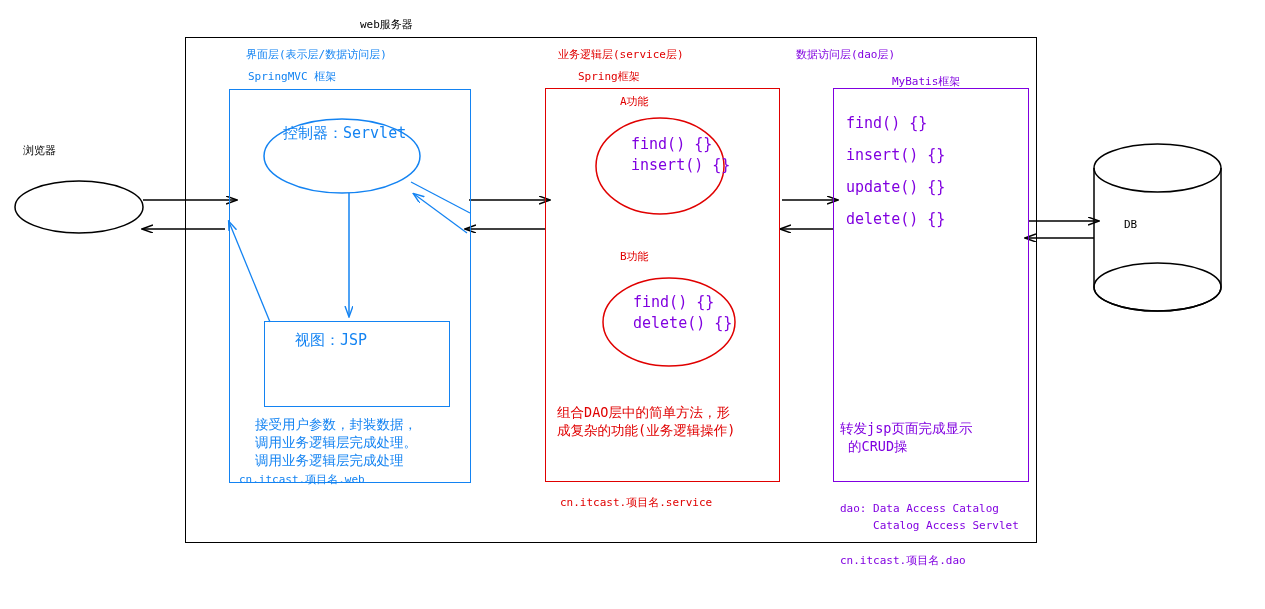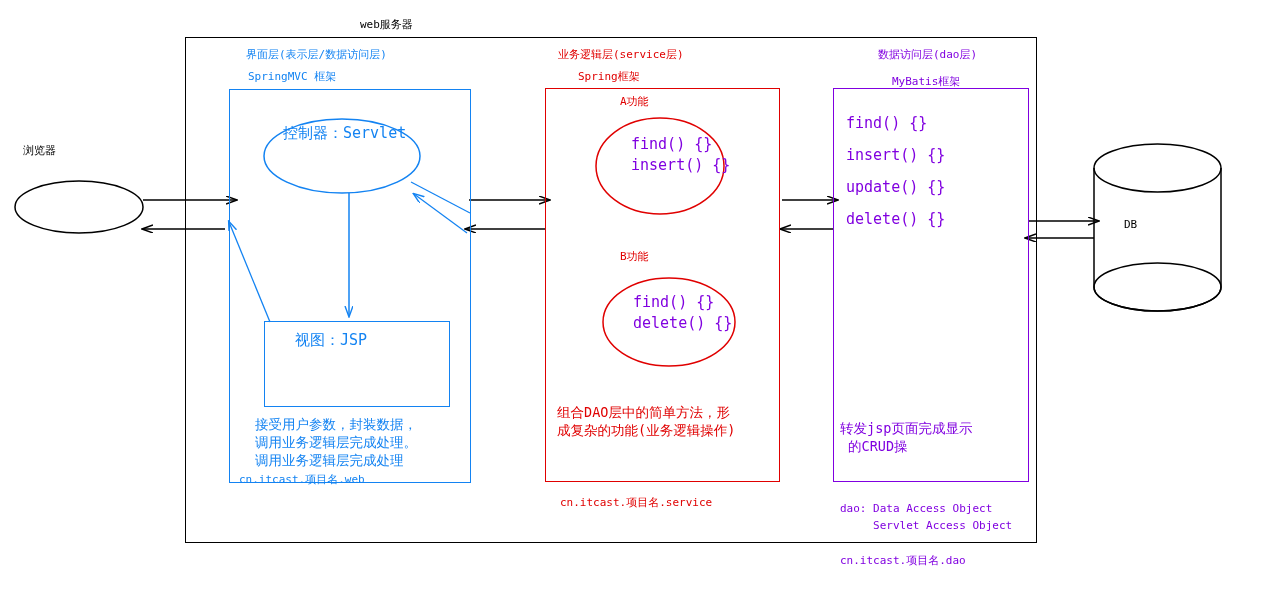--- a/index.html
+++ b/index.html
@@ -117,28 +117,28 @@
   <div class="txt purple f15" style="left:631px;top:156px;">insert() {}</div>
 
   <div class="txt red f14" style="left:620px;top:250px;">B功能</div>
   <div class="txt purple f15" style="left:633px;top:293px;">find() {}</div>
   <div class="txt purple f15" style="left:633px;top:314px;">delete() {}</div>
 
   <div class="txt red f13" style="left:557px;top:404px;">组合DAO层中的简单方法，形</div>
   <div class="txt red f13" style="left:557px;top:422px;">成复杂的功能(业务逻辑操作)</div>
   <div class="txt red f14" style="left:560px;top:496px;">cn.itcast.项目名.service</div>
 
-  <div class="txt purple f14" style="left:878px;top:48px;">数据访问层(dao层)</div>
+  <div class="txt purple f14" style="left:796px;top:48px;">数据访问层(dao层)</div>
   <div class="txt purple f14" style="left:892px;top:75px;">MyBatis框架</div>
   <div class="txt purple f15" style="left:846px;top:114px;">find() {}</div>
   <div class="txt purple f15" style="left:846px;top:146px;">insert() {}</div>
   <div class="txt purple f15" style="left:846px;top:178px;">update() {}</div>
   <div class="txt purple f15" style="left:846px;top:210px;">delete() {}</div>
 
   <div class="txt purple f13" style="left:840px;top:420px;">转发jsp页面完成显示</div>
   <div class="txt purple f13" style="left:840px;top:438px;padding-left:8px;">的CRUD操</div>
 
-  <div class="txt purple f14" style="left:840px;top:502px;">dao: Data Access Object</div>
-  <div class="txt purple f14" style="left:840px;top:519px;">     Servlet Access Object</div>
+  <div class="txt purple f14" style="left:840px;top:502px;">dao: Data Access Catalog</div>
+  <div class="txt purple f14" style="left:840px;top:519px;">     Catalog Access Servlet</div>
 
   <div class="txt purple f14" style="left:840px;top:554px;">cn.itcast.项目名.dao</div>
 
 </div>
 
 </body></html>

